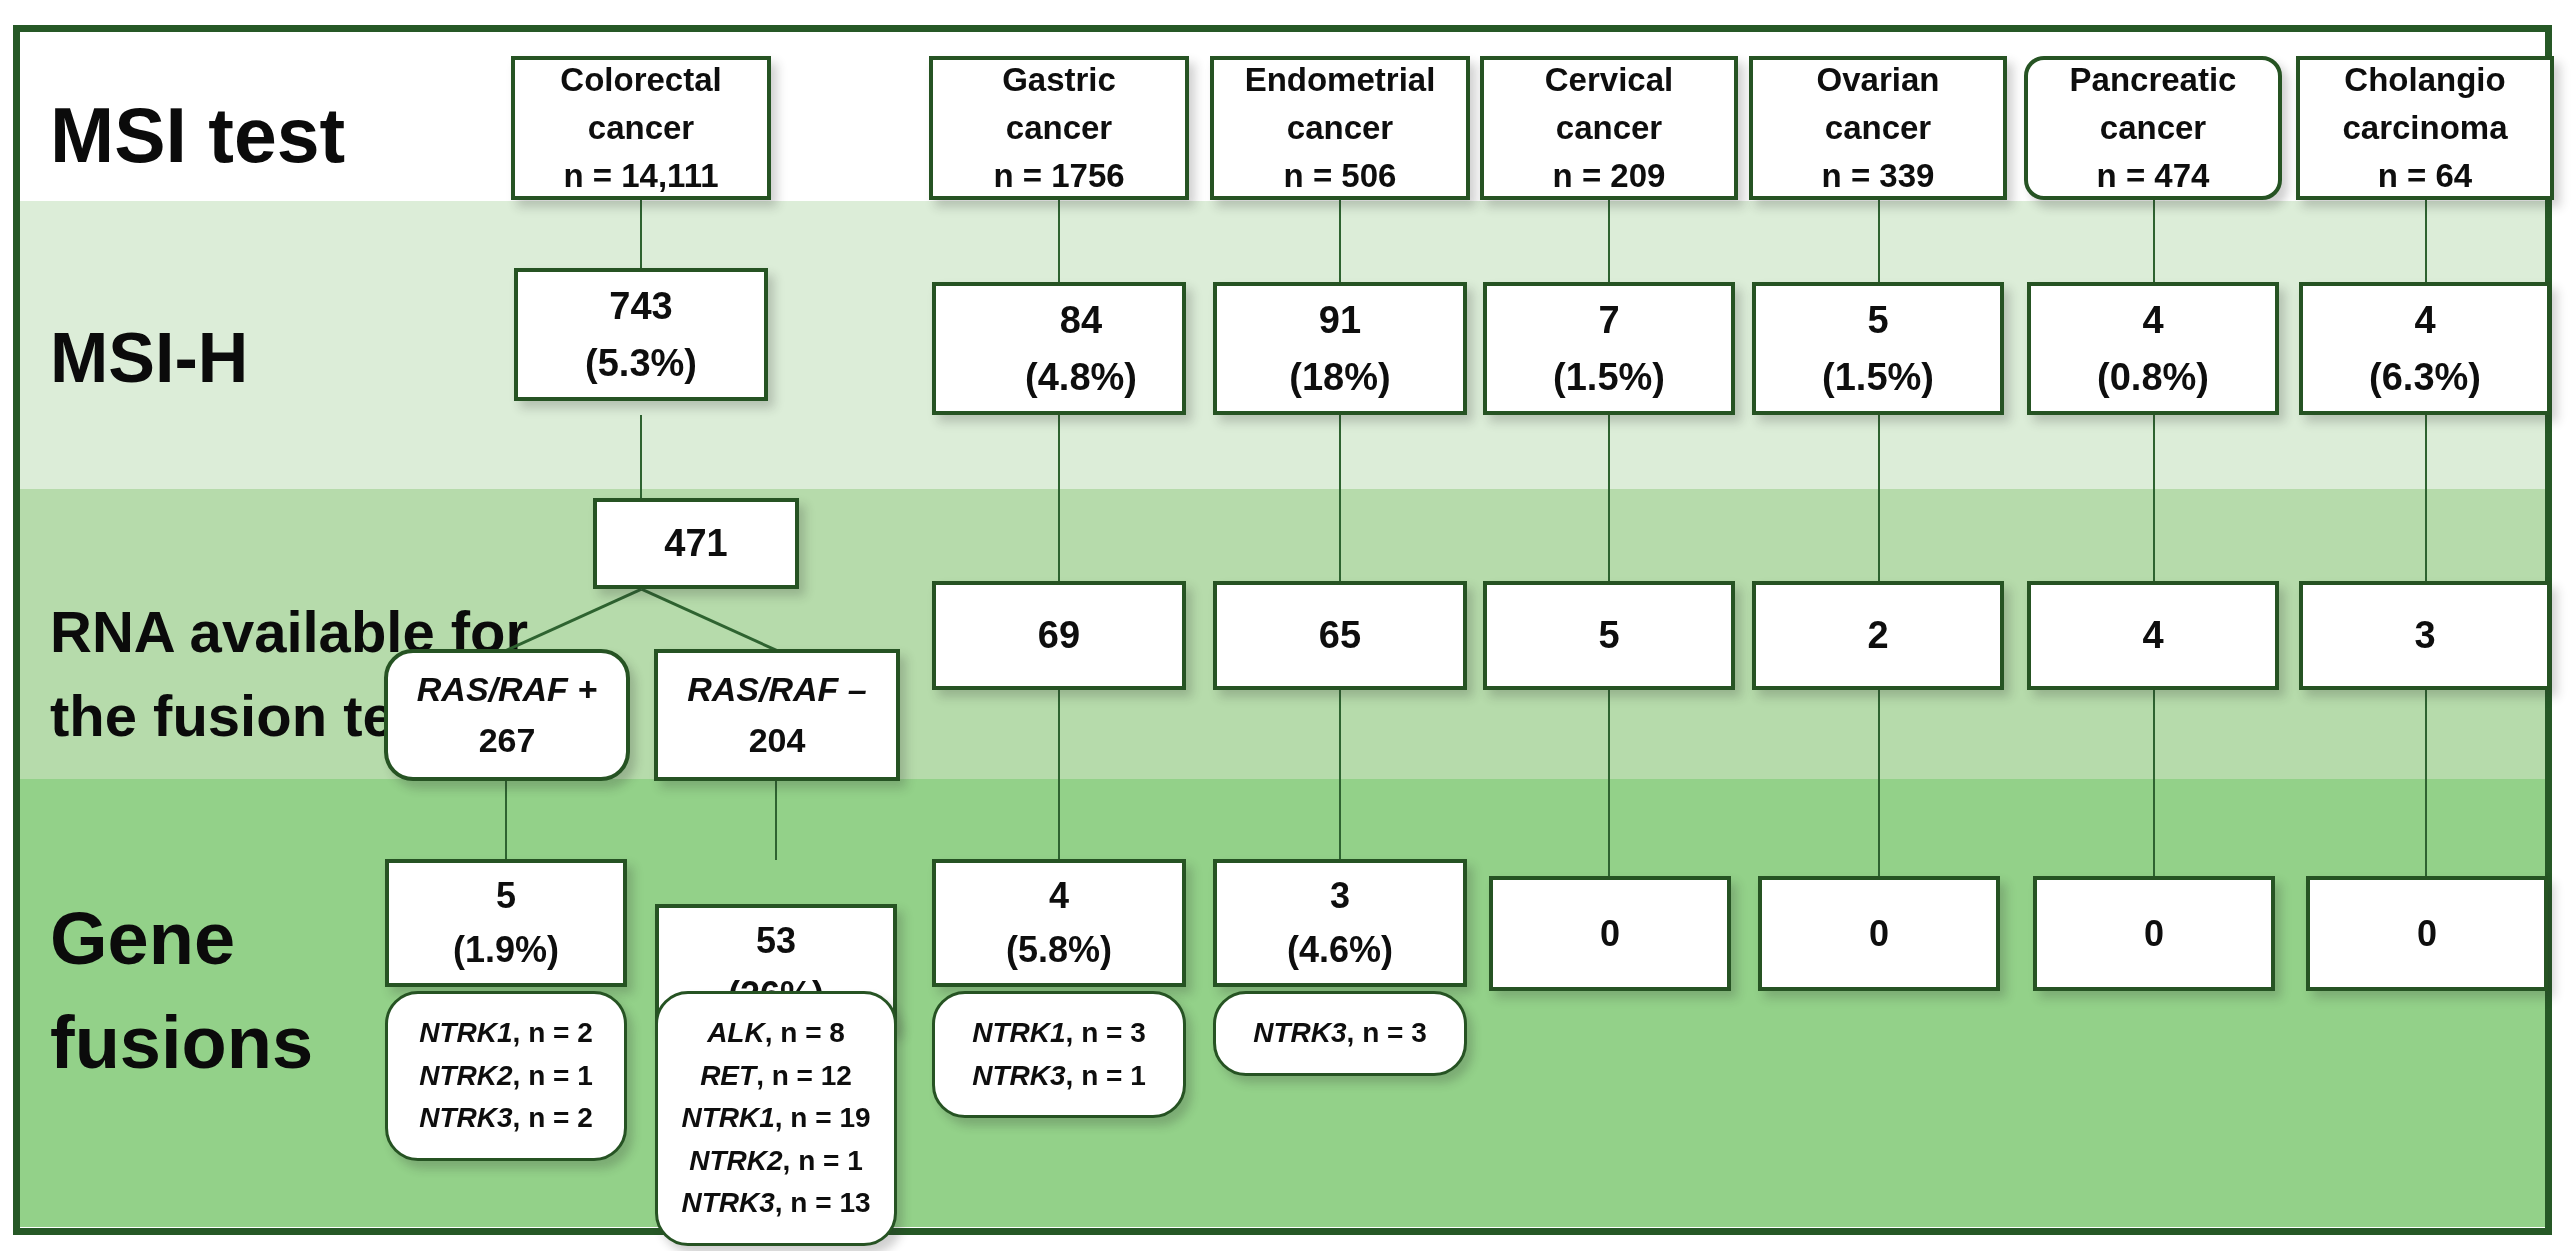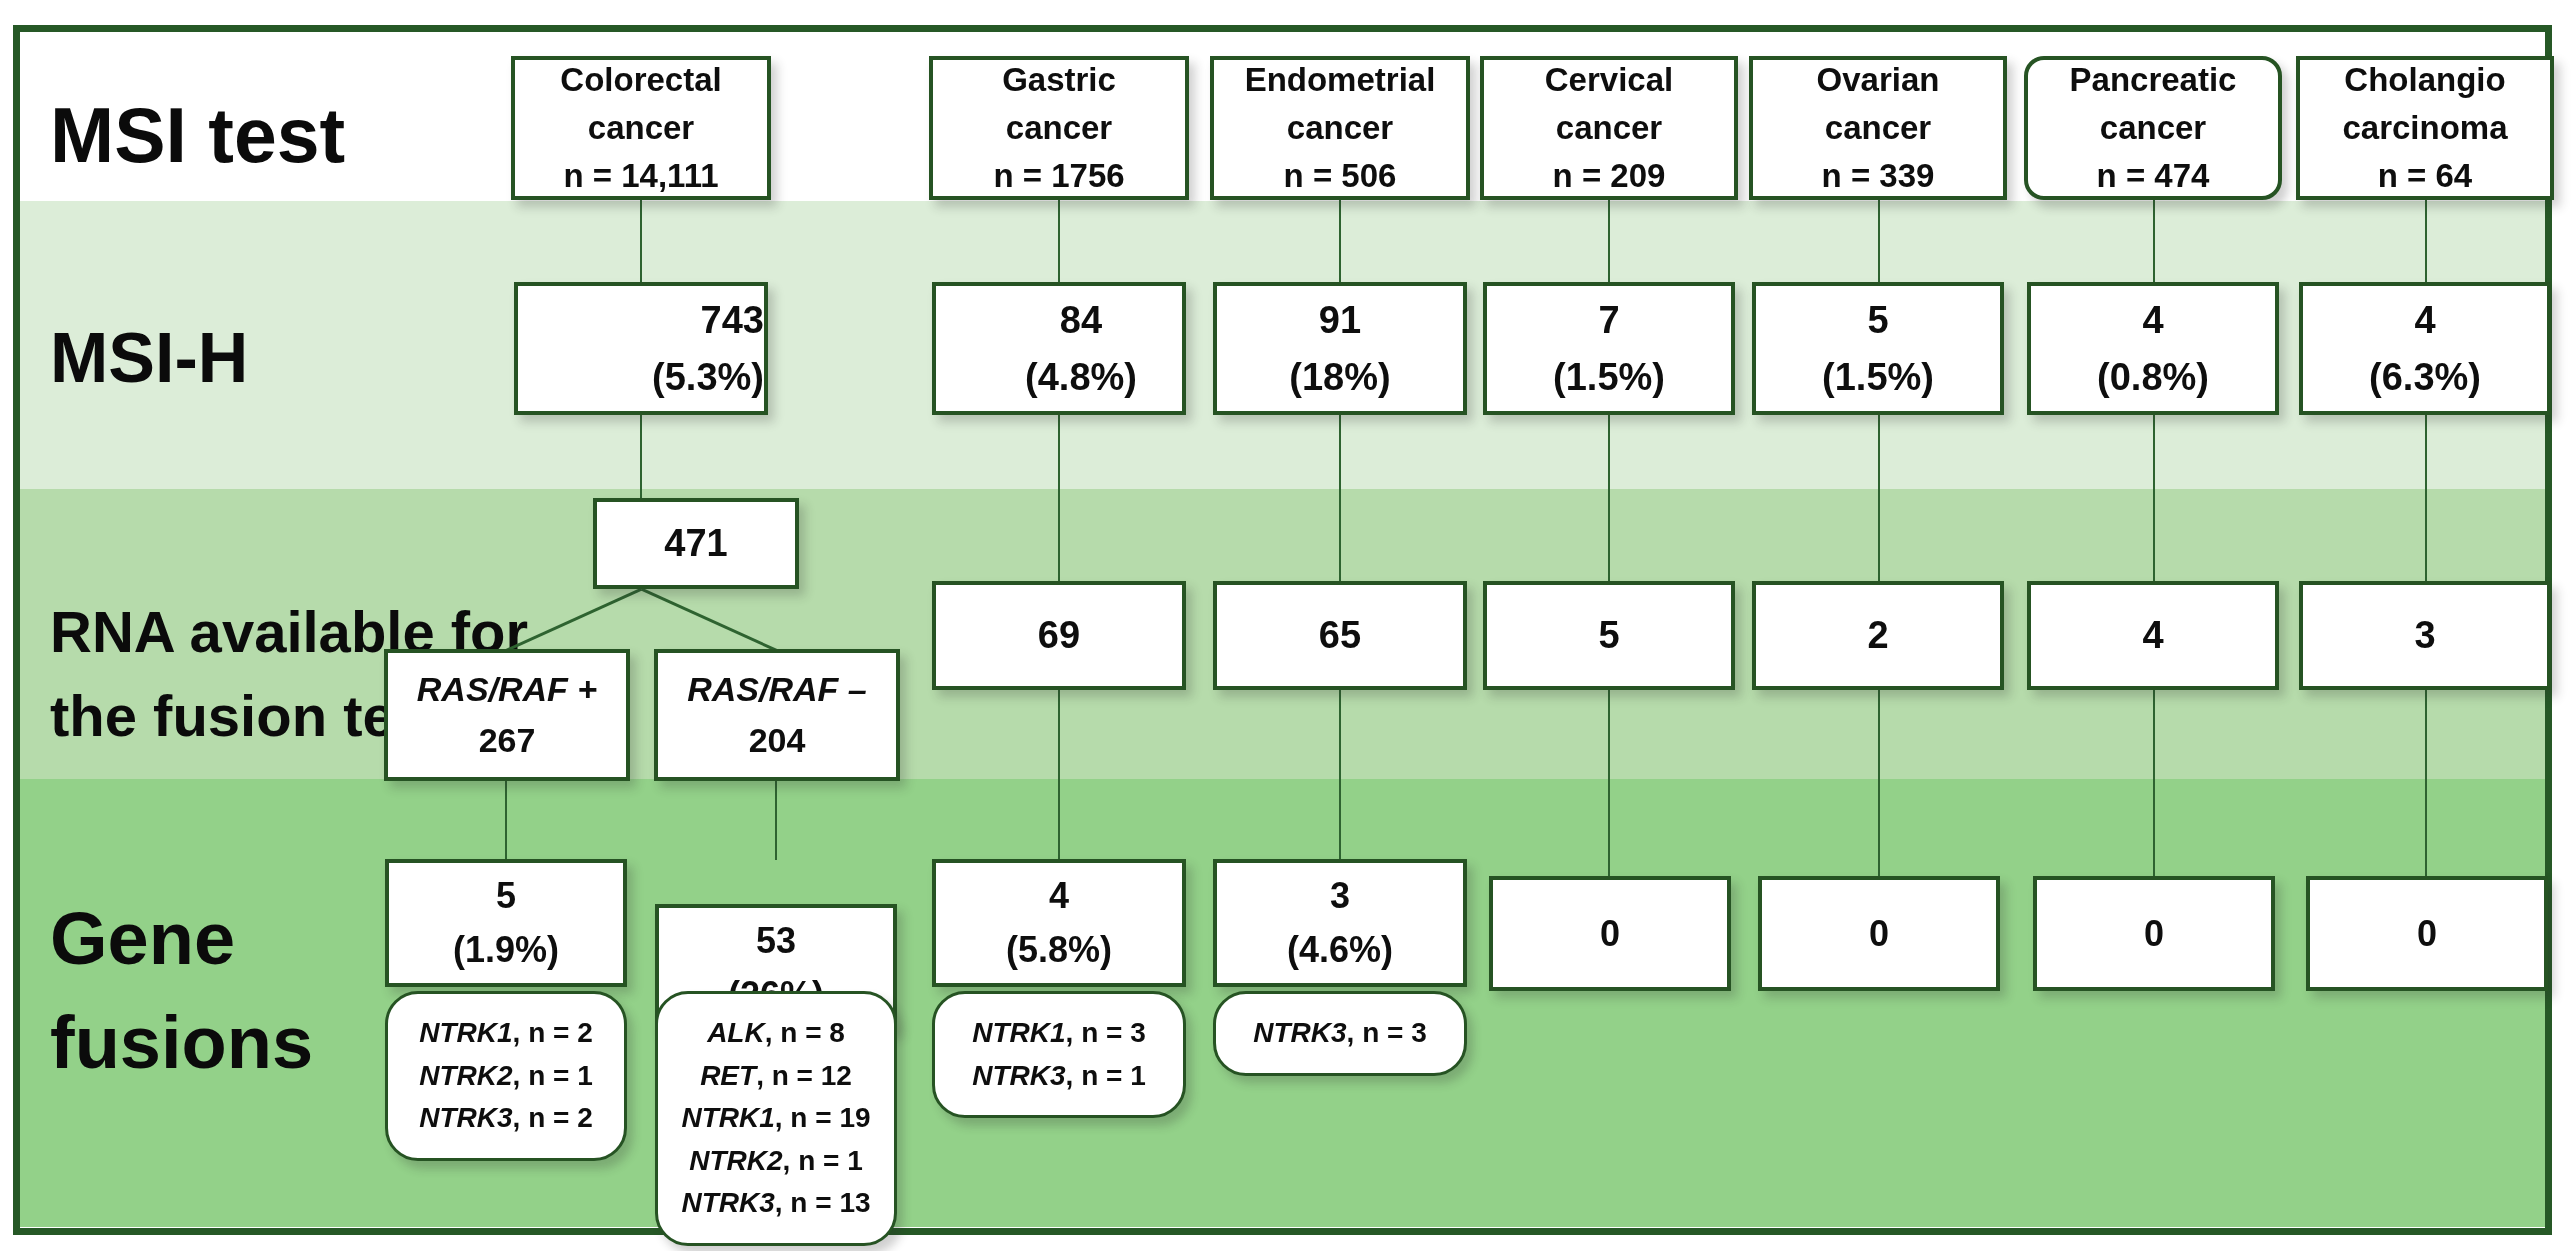--- a/index.html
+++ b/index.html
@@ -117,21 +117,21 @@
     <div>Pancreatic</div>
     <div>cancer</div>
     <div>n = 474</div>
   </div>
   <div class="box hdr" style="left:2296px;top:56px;width:258px;height:144px;">
     <div>Cholangio</div>
     <div>carcinoma</div>
     <div>n = 64</div>
   </div>
 
-  <div class="box num2" style="left:514px;top:282px;width:254px;height:133px;align-items:flex-end;">
+  <div class="box num2" style="left:514px;top:268px;width:254px;height:133px;">
     <div>743</div>
     <div>(5.3%)</div>
   </div>
   <div class="box num2" style="left:932px;top:282px;width:254px;height:133px;padding-left:44px;">
     <div>84</div>
     <div>(4.8%)</div>
   </div>
   <div class="box num2" style="left:1213px;top:282px;width:254px;height:133px;">
     <div>91</div>
     <div>(18%)</div>
@@ -149,21 +149,21 @@
     <div>(0.8%)</div>
   </div>
   <div class="box num2" style="left:2299px;top:282px;width:252px;height:133px;">
     <div>4</div>
     <div>(6.3%)</div>
   </div>
 
   <div class="box num1" style="left:571px;top:498px;width:206px;height:91px;margin-left:22px;">
     <div>471</div>
   </div>
-  <div class="box ras" style="left:384px;top:649px;width:246px;height:132px;">
+  <div class="box ras" style="left:384px;top:649px;width:246px;height:132px;border-radius:29px;">
     <div class="it">RAS/RAF +</div>
     <div>267</div>
   </div>
   <div class="box ras" style="left:654px;top:649px;width:246px;height:132px;">
     <div class="it">RAS/RAF –</div>
     <div>204</div>
   </div>
   <div class="box num1" style="left:932px;top:581px;width:254px;height:109px;">
     <div>69</div>
   </div>

